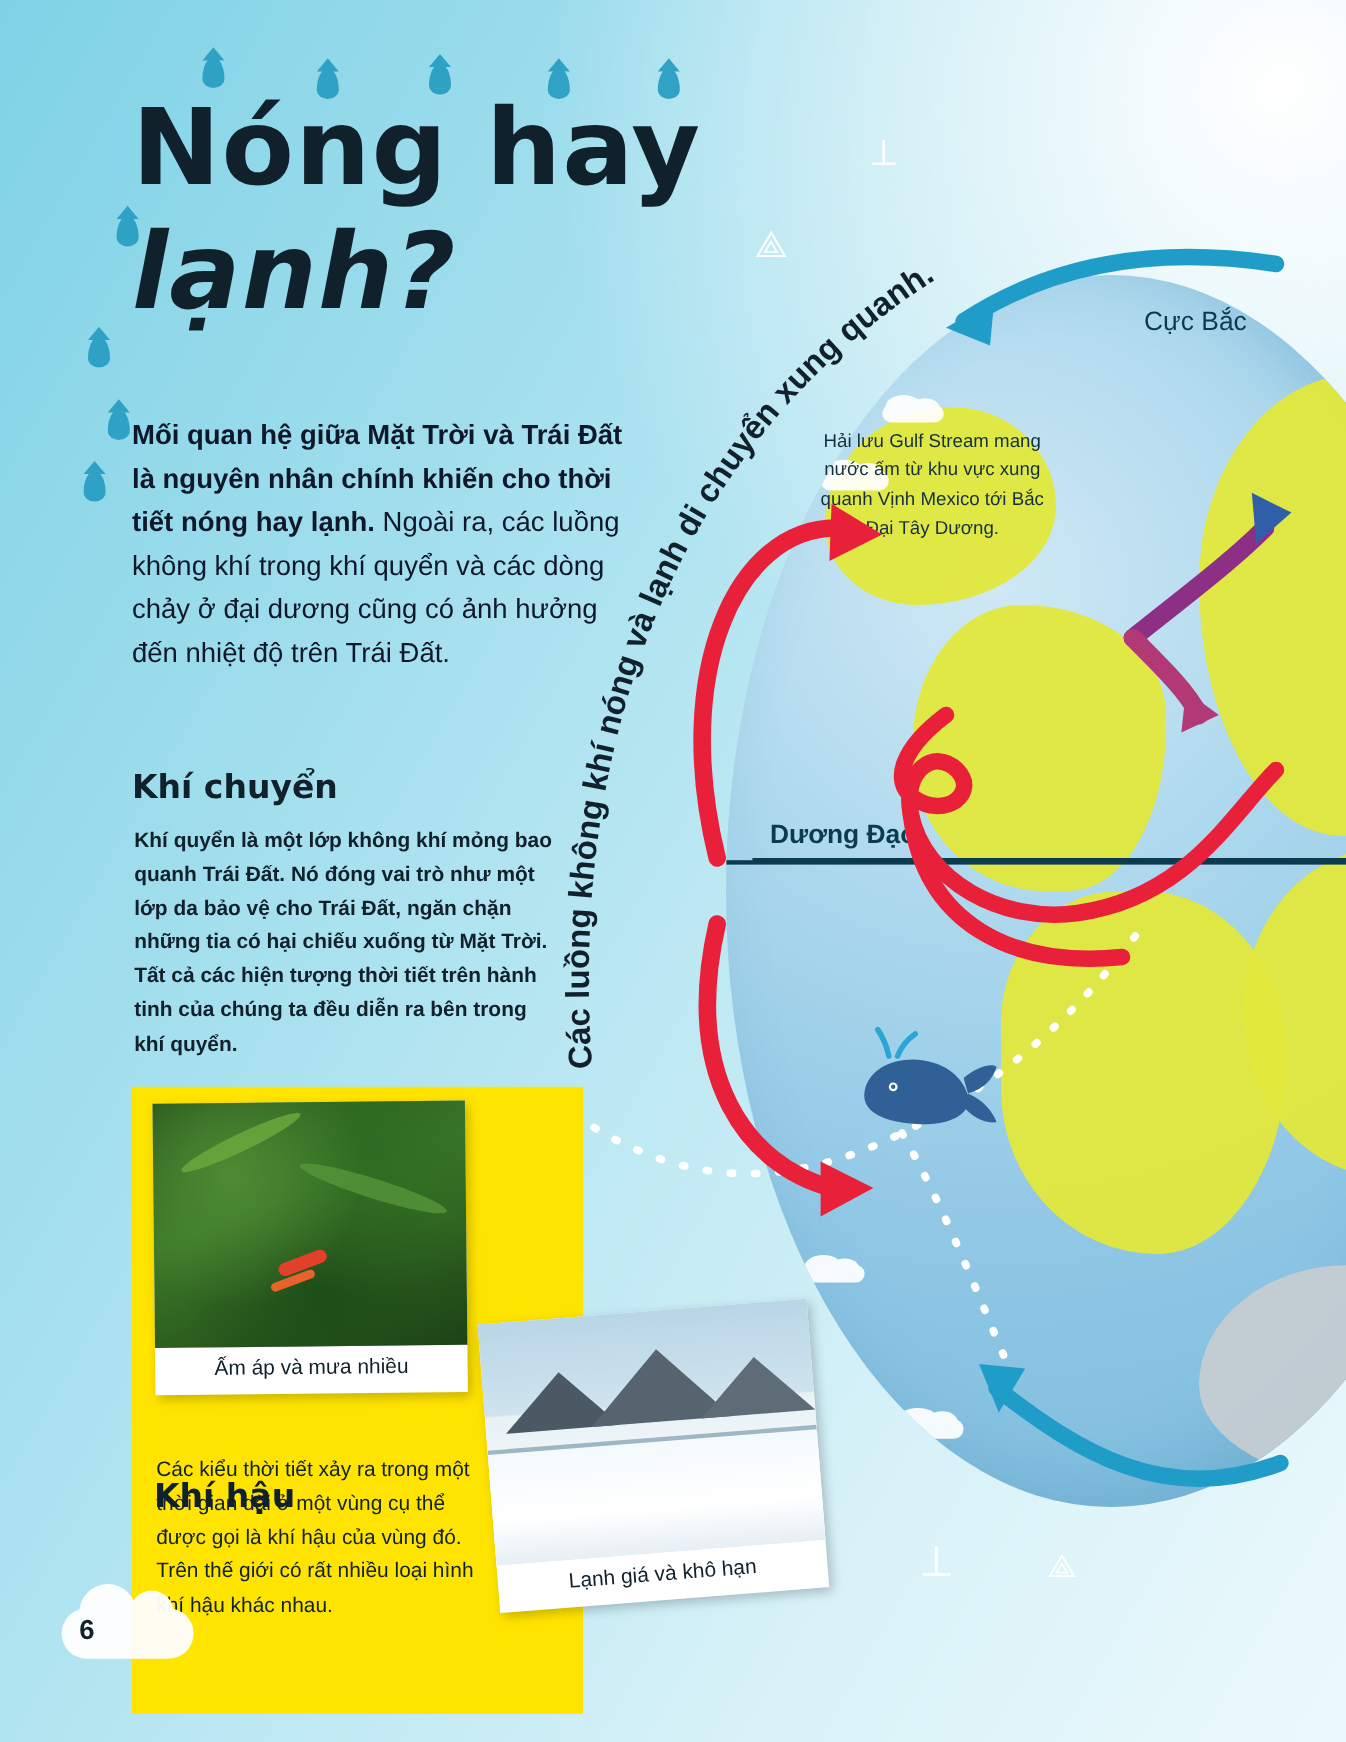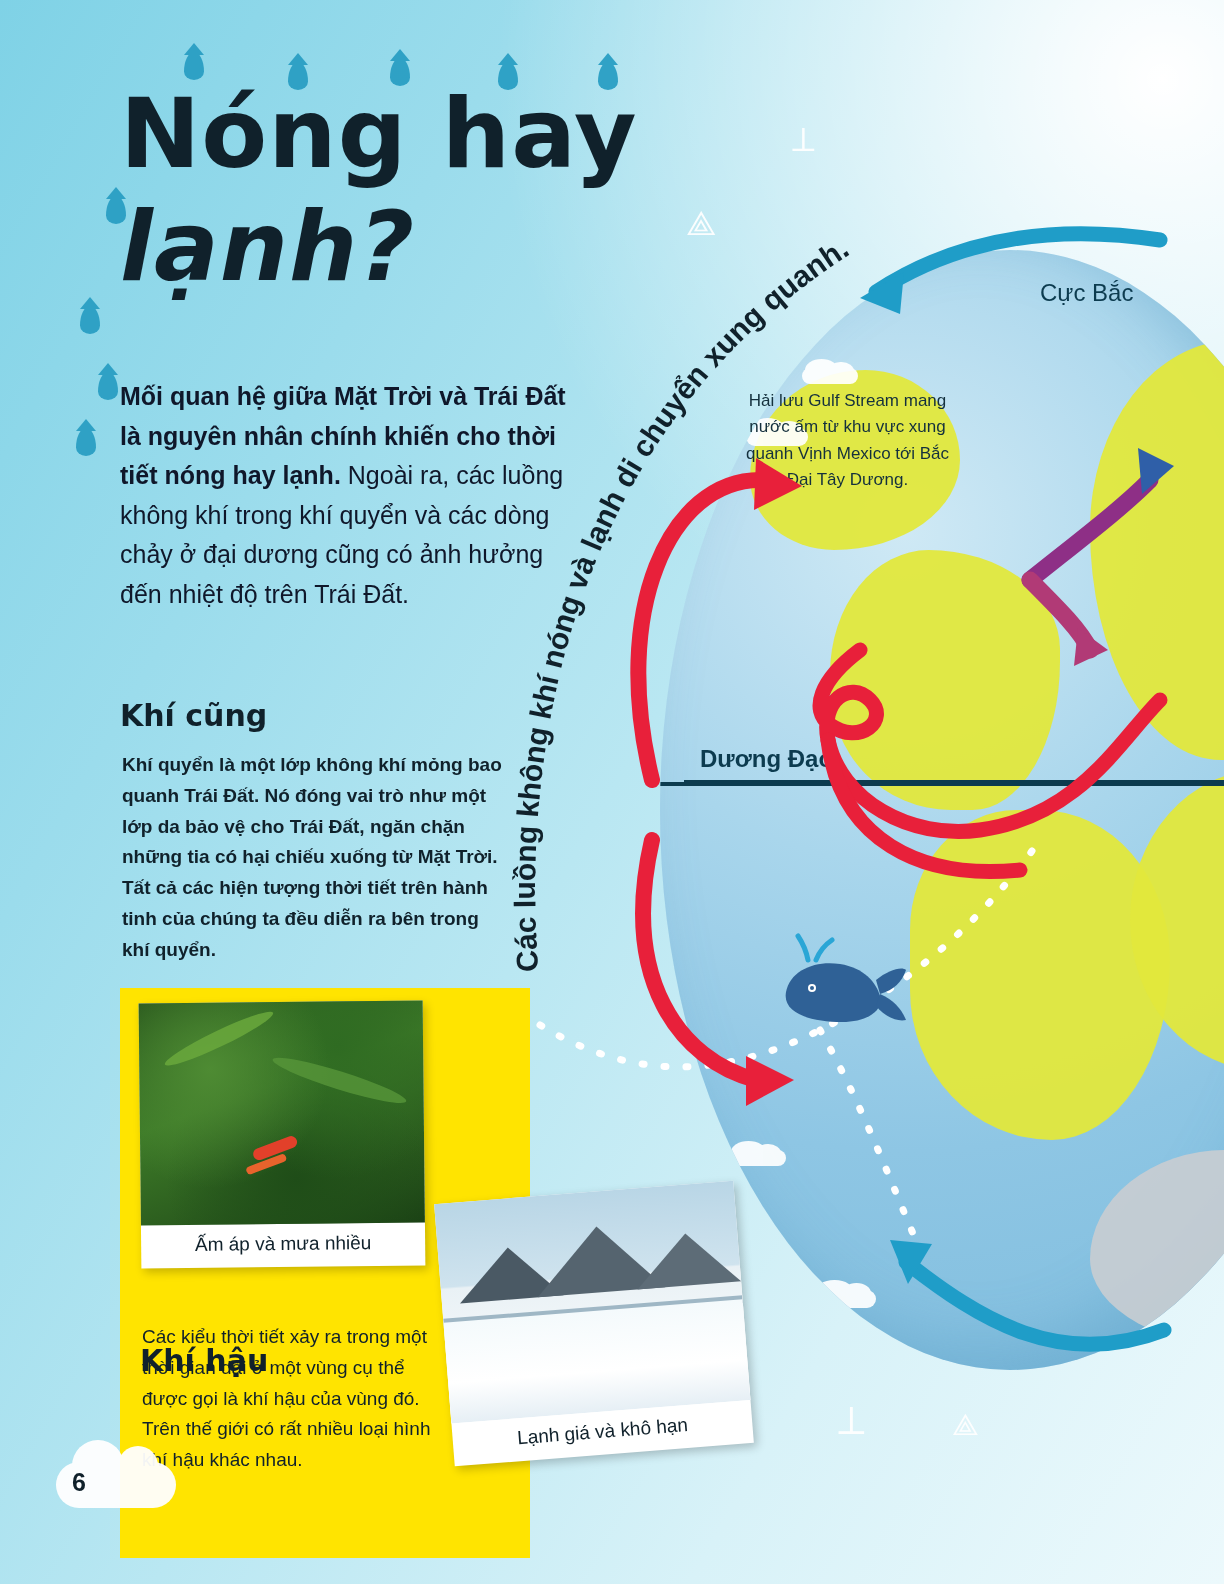--- a/index.html
+++ b/index.html
@@ -429,21 +429,21 @@
 
 <div class="headline">
   <span>Nóng hay</span>
   <span class="l2">lạnh?</span>
 </div>
 
 <div class="intro">
   <b>Mối quan hệ giữa Mặt Trời và Trái Đất là nguyên nhân chính khiến cho thời tiết nóng hay lạnh.</b><span> Ngoài ra, các luồng không khí trong khí quyển và các dòng chảy ở đại dương cũng có ảnh hưởng đến nhiệt độ trên Trái Đất.</span>
 </div>
 
-<div class="sec-h atm">Khí cũng</div>
+<div class="sec-h atm">Khí chuyển</div>
 <div class="body-text atm">Khí quyển là một lớp không khí mỏng bao quanh Trái Đất. Nó đóng vai trò như một lớp da bảo vệ cho Trái Đất, ngăn chặn những tia có hại chiếu xuống từ Mặt Trời. Tất cả các hiện tượng thời tiết trên hành tinh của chúng ta đều diễn ra bên trong khí quyển.</div>
 
 <div class="yellow-block"></div>
 
 <div class="photo-card card-forest">
   <span class="ph">
     <span class="leafA"></span>
     <span class="leafB"></span>
     <span class="flower"></span>
   </span>

